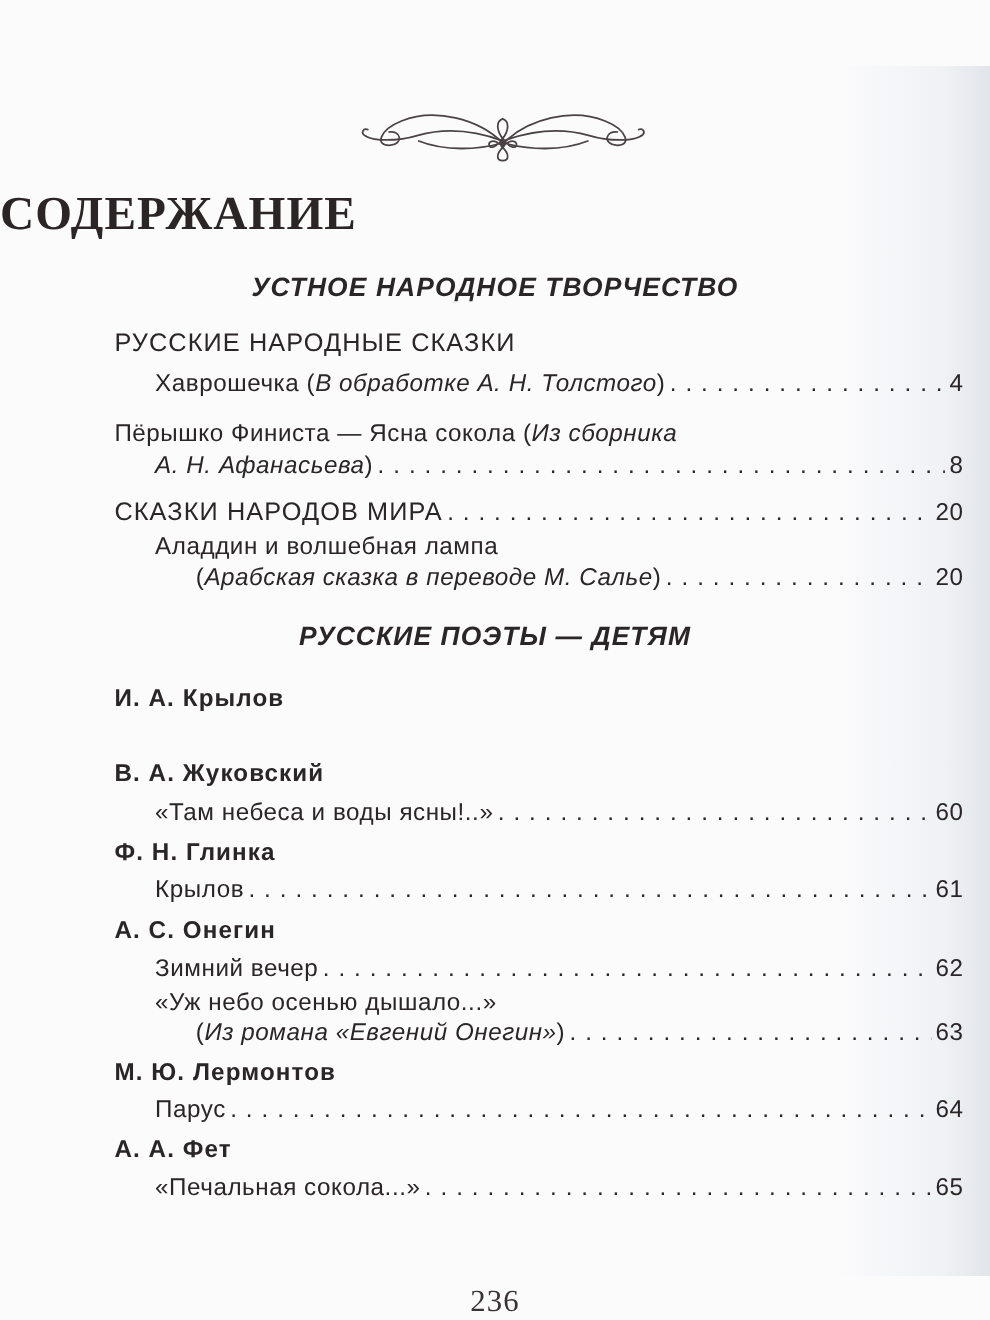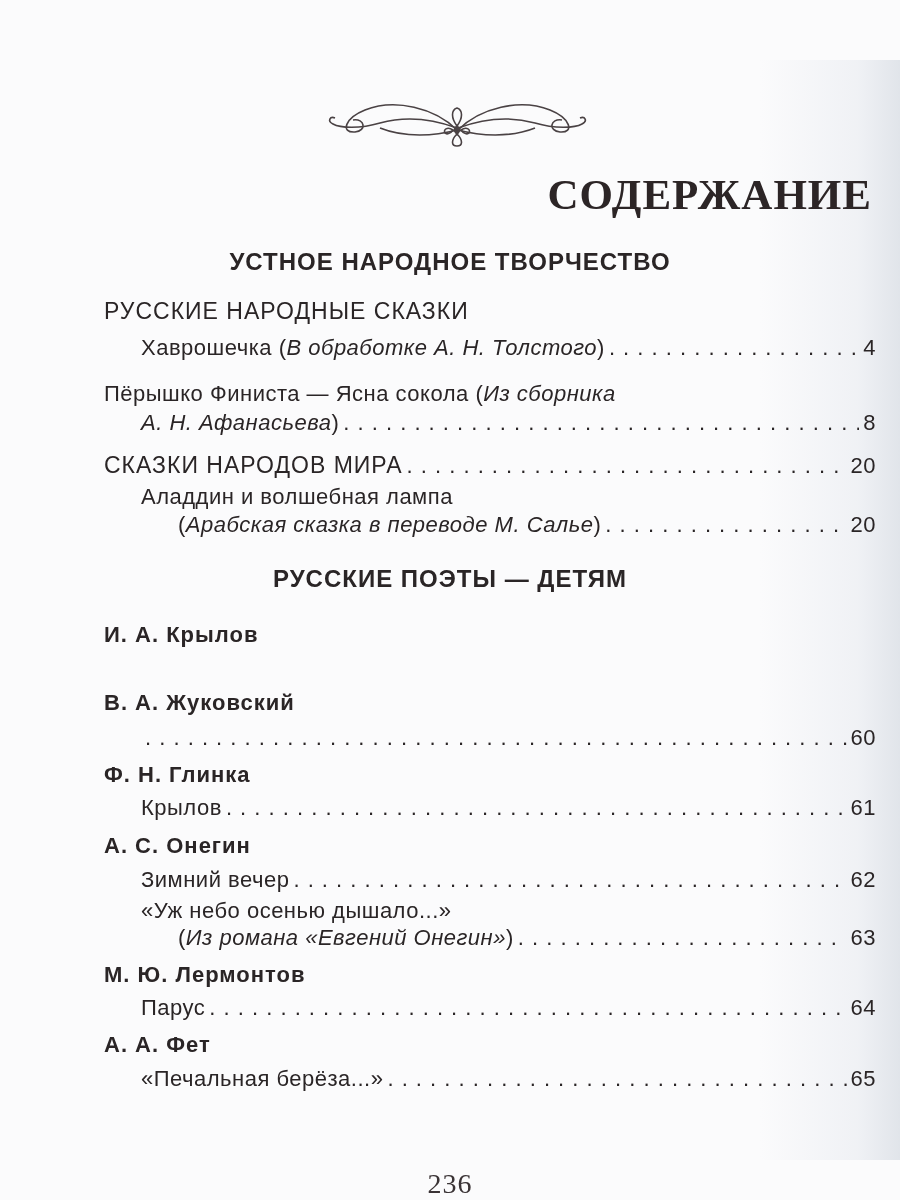--- a/index.html
+++ b/index.html
@@ -10,27 +10,27 @@
     font-family: "Liberation Sans", sans-serif;
     position: relative;
   }
   .page { position: absolute; left: 0; top: 0; width: 900px; height: 1200px; }
   .bleed {
     position: absolute; right: 0; top: 60px; width: 140px; height: 1100px;
     background: linear-gradient(to right, rgba(235,238,243,0) 0%, rgba(232,235,240,0.6) 70%, rgba(222,226,232,0.9) 100%);
   }
   .ornament { position: absolute; left: 325px; top: 88px; width: 265px; height: 60px; }
   .title {
-    position: absolute; left: 0; width: 872px; top: 170px; text-align: right;
+    position: absolute; left: 0; width: 872px; top: 170px; text-align: left;
     font-family: "Liberation Serif", serif; font-weight: bold; font-size: 43px;
     letter-spacing: 1px; color: #2c2526;
   }
   .section-head {
     position: absolute; left: 0; width: 900px; text-align: center;
-    font-weight: bold; font-size: 24px; letter-spacing: 1px;
+    font-weight: bold; font-size: 24px; letter-spacing: 1px; font-style: italic;
   }
   .row {
     position: absolute; left: 104px; width: 772px; display: flex; align-items: baseline;
     font-size: 22px; white-space: nowrap; letter-spacing: 0.5px;
   }
   .row.ind1 { left: 141px; width: 735px; }
   .row.ind2 { left: 178px; width: 698px; }
   .row .lbl { flex: 0 0 auto; }
   .row .dots { flex: 1 1 auto; overflow: hidden; margin: 0 4px; letter-spacing: 6px; color: #2a2526; }
   .row .dots::before { content: ". . . . . . . . . . . . . . . . . . . . . . . . . . . . . . . . . . . . . . . . . . . . . . . . . . . . . . . . . . . . . . . . . . . . . . . . . . . . . . . . . . . . . . . . . . . ."; letter-spacing: 0; word-spacing: 2px; }
@@ -104,20 +104,21 @@
   <div class="section-head" style="top:565px">РУССКИЕ ПОЭТЫ — ДЕТЯМ</div>
 
   <div class="row" style="top:622px">
     <span class="lbl author">И. А. Крылов</span>
   </div>
 
   <div class="row" style="top:690px">
     <span class="lbl author">В. А. Жуковский</span>
   </div>
   <div class="row ind1" style="top:725px">
+    <span class="lbl">«Там небеса и воды ясны!..»</span>
     <span class="dots"></span>
     <span class="pg">60</span>
   </div>
 
   <div class="row" style="top:762px">
     <span class="lbl author">Ф. Н. Глинка</span>
   </div>
   <div class="row ind1" style="top:795px">
     <span class="lbl">Крылов</span>
     <span class="dots"></span>
@@ -147,19 +148,19 @@
   <div class="row ind1" style="top:995px">
     <span class="lbl">Парус</span>
     <span class="dots"></span>
     <span class="pg">64</span>
   </div>
 
   <div class="row" style="top:1032px">
     <span class="lbl author">А. А. Фет</span>
   </div>
   <div class="row ind1" style="top:1066px">
-    <span class="lbl">«Печальная берёза...»</span>
+    <span class="lbl">«Печальная сокола...»</span>
     <span class="dots"></span>
     <span class="pg">65</span>
   </div>
 
   <div class="pagenum">236</div>
 </div>
 
 </body></html>

